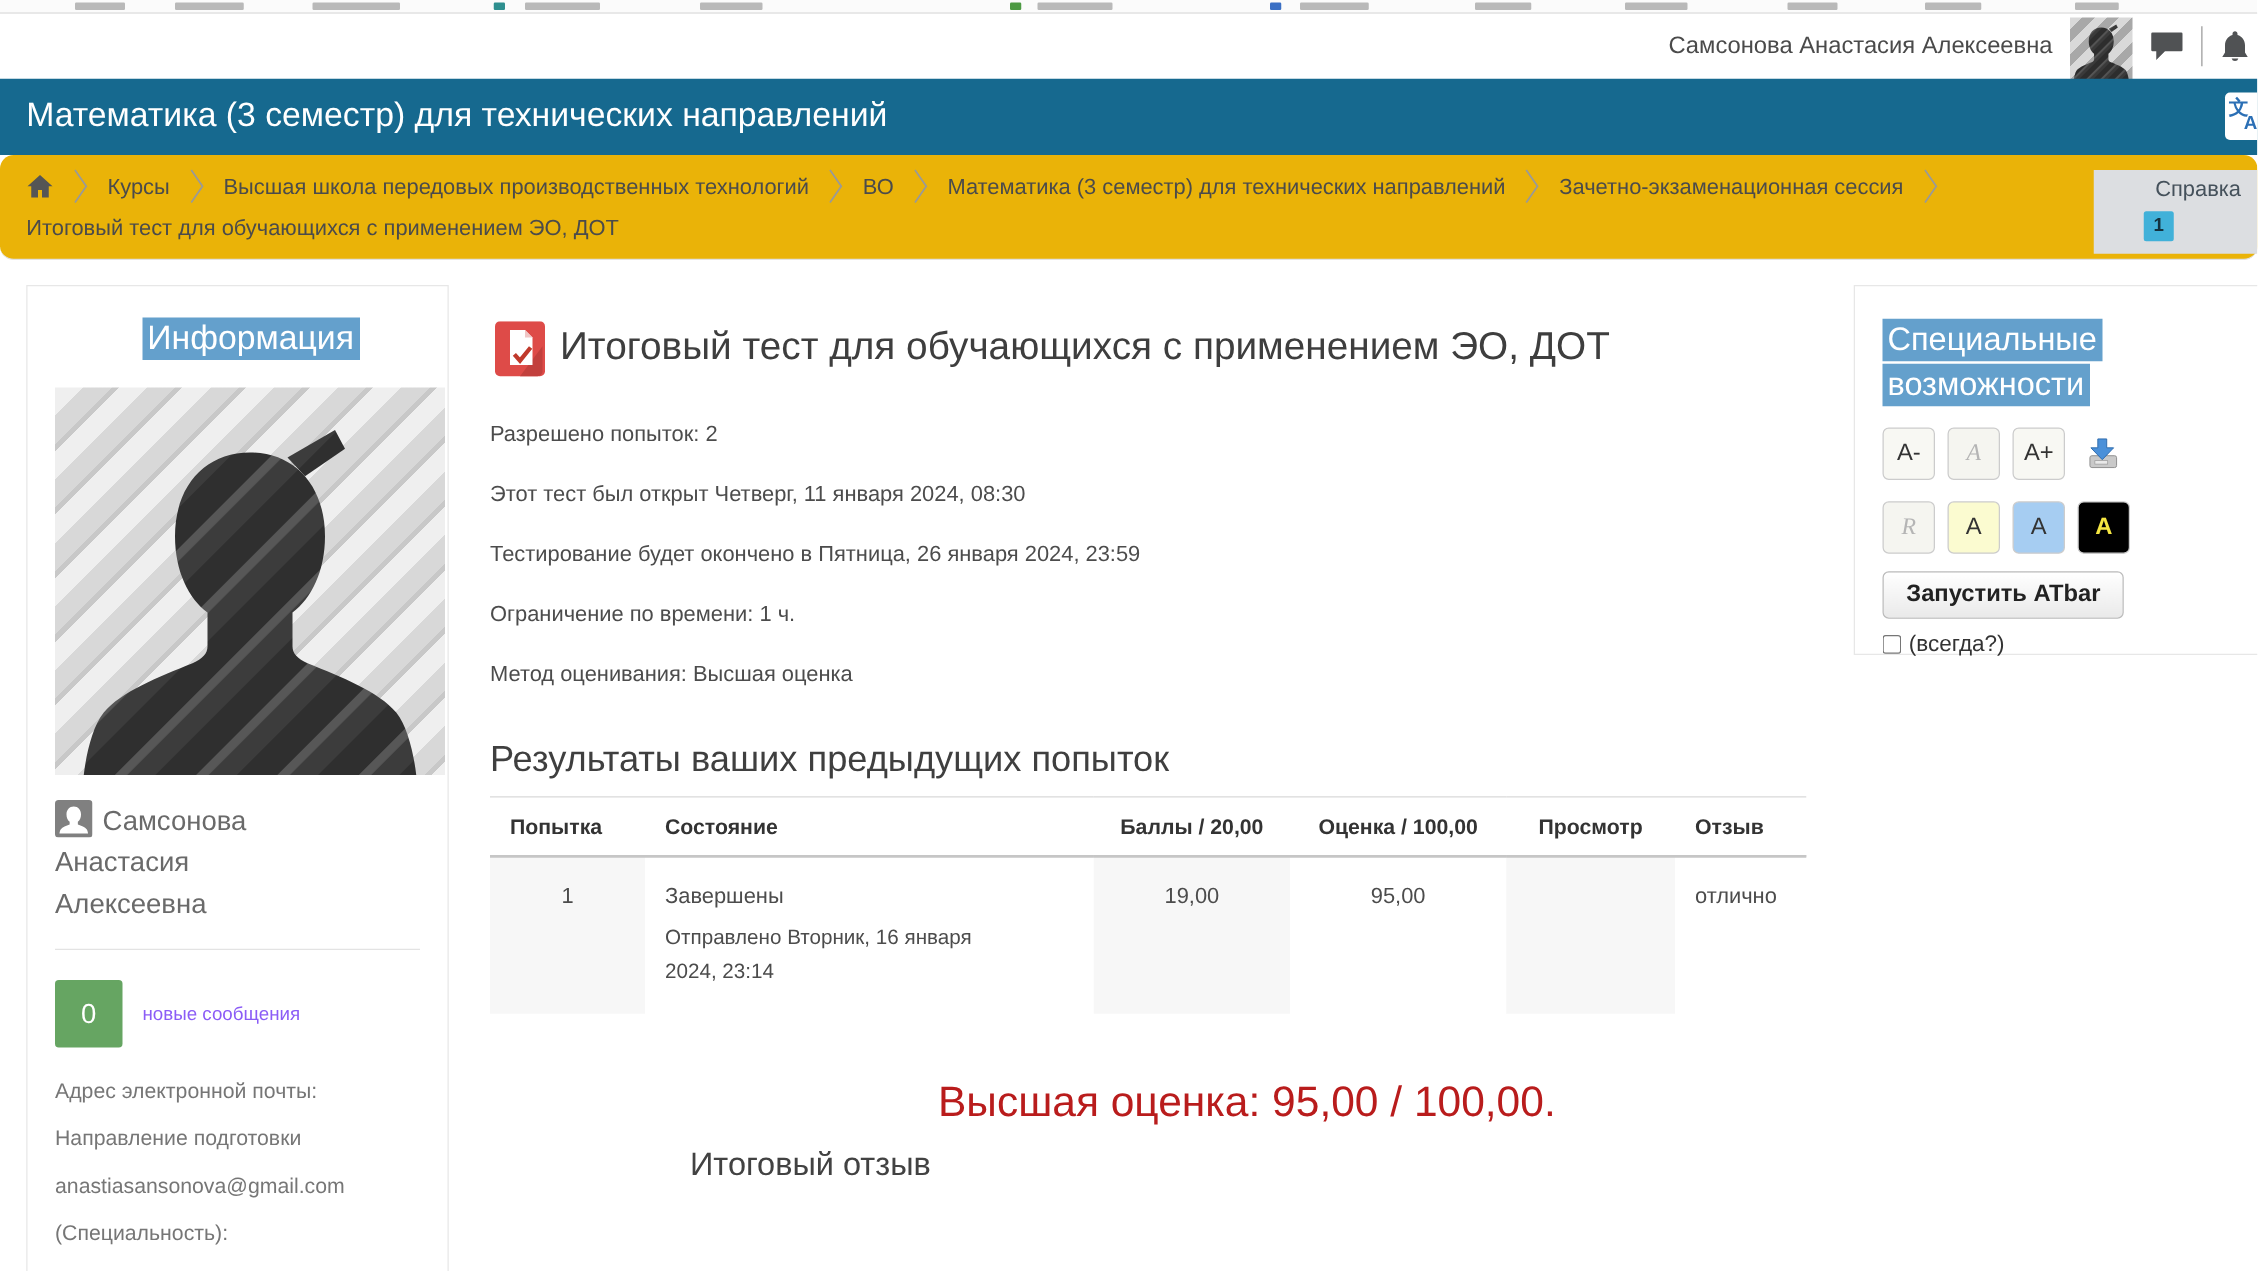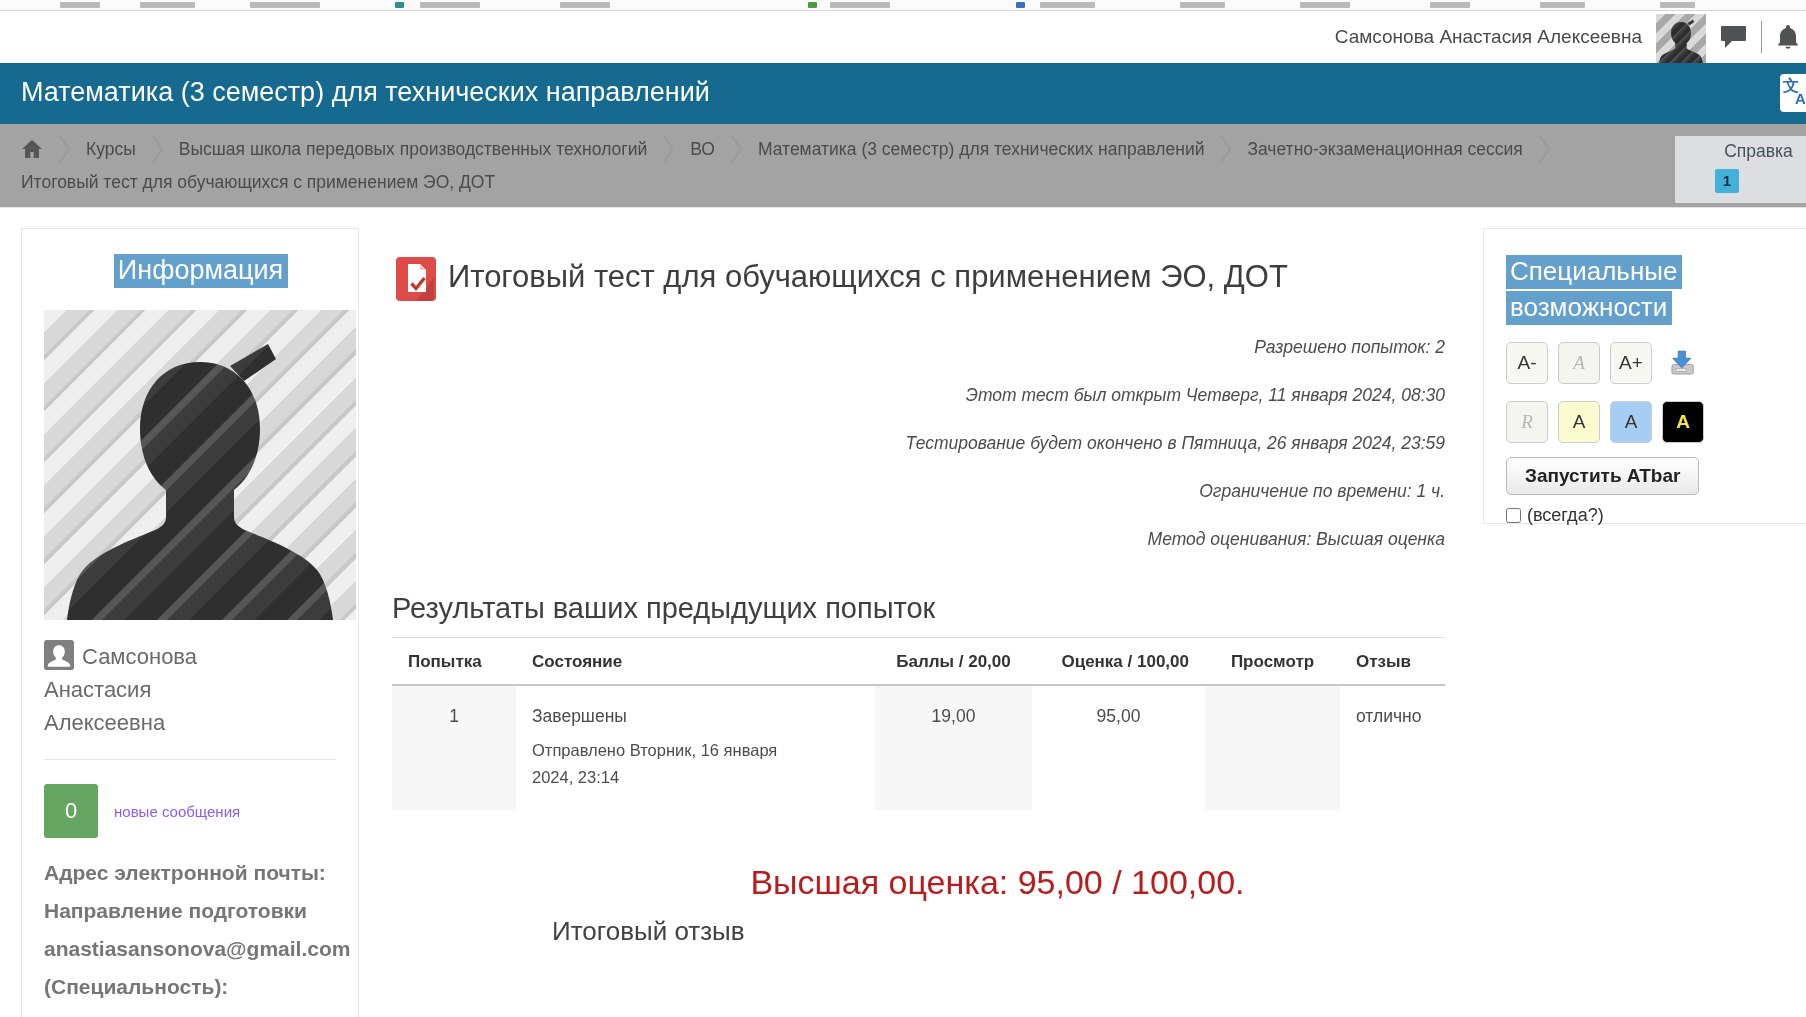--- a/index.html
+++ b/index.html
@@ -25,21 +25,21 @@
   
   .bluebar{position:absolute;left:0;top:63px;width:100%;height:61px;background:#16698f;}
   .bluebar .course-title{position:absolute;left:21px;top:14px;font-size:27px;color:#ffffff;font-weight:400;}
   .translate-box{position:absolute;right:-6px;top:11px;width:32px;height:38px;background:#fff;border-radius:4px;
      color:#2b6fb5;}
   .translate-box span{position:absolute;font-weight:bold;}
   .translate-box .g1{left:3px;top:2px;font-size:16px;}
   .translate-box .g2{left:15px;top:16px;font-size:15px;}
 
   
-  .breadcrumb-bar{position:absolute;left:0;top:124px;width:100%;height:83px;background:#a3a3a3;border-bottom:1px solid #e2e2e2;}
+  .breadcrumb-bar{position:absolute;left:0;top:124px;width:100%;height:83px;background:#eab308;border-bottom:1px solid #e2e2e2;border-radius:11px;}
   .crumb-row{position:absolute;left:21px;top:10px;display:flex;align-items:center;gap:15px;font-size:17.5px;color:#4b4b4b;white-space:nowrap;}
   .crumb-row2{position:absolute;left:21px;top:48px;font-size:17.5px;color:#4b4b4b;}
   .crumb-link{cursor:pointer;}
   .help-block{position:absolute;right:0;top:12px;width:95px;height:67px;background:#dcdee1;padding-left:36px;}
   .help-label{display:block;text-align:center;margin-top:5px;font-size:17.5px;color:#45515b;}
   .help-badge{position:absolute;left:40px;top:33px;width:24px;height:24px;background:#41b1d9;color:#14323f;
      font-size:15px;font-weight:bold;text-align:center;line-height:24px;border-radius:2px;}
 
   
   .left-box{position:absolute;left:21px;top:228px;width:336px;height:900px;border:1px solid #e7e7e7;background:#fff;}
@@ -48,38 +48,38 @@
   .big-avatar{margin:24px 0 0 22px;width:312px;height:310px;
      background:repeating-linear-gradient(135deg,#efefef 0 16px,#d8d8d8 16px 32px,#c8c8c8 32px 36px);}
   .name-row{margin:20px 0 0 22px;width:215px;font-size:22px;color:#6a6a6a;line-height:33px;}
   .name-row svg{vertical-align:-6px;margin-right:8px;}
   .side-divider{margin:20px 22px 0 22px;border:none;border-top:1px solid #e3e3e3;}
   .msg-row{margin:24px 0 0 22px;display:flex;align-items:center;gap:16px;}
   .msg-badge{width:54px;height:54px;background:#66a562;color:#fff;font-size:22px;display:flex;
      align-items:center;justify-content:center;border-radius:3px;}
   .msg-label{font-size:15px;color:#8b5cf6;}
   .side-text{margin:16px 0 0 22px;}
-  .side-text p{margin:0;line-height:38px;font-size:21px;color:#767676;font-weight:bold;}
+  .side-text p{margin:0;line-height:38px;font-size:17px;color:#767676;}
 
   
   .main{position:absolute;left:392px;top:228px;width:1053px;}
   .quiz-title{position:relative;margin:26px 0 0 0;padding-left:56px;font-size:31px;line-height:45px;color:#3e3e3e;font-weight:400;}
   .quiz-icon{position:absolute;left:4px;top:3px;}
-  .quiz-info p{margin:27px 0;text-align:right;font-size:17.5px;color:#4c4c4c;line-height:21px;font-style:italic;}
+  .quiz-info p{margin:27px 0;text-align:left;font-size:17.5px;color:#4c4c4c;line-height:21px;}
   .quiz-info{margin-top:38px;}
   .results-h{margin:42px 0 0 0;font-size:29px;color:#3f3f3f;font-weight:400;}
   table.attempts{margin-top:12px;width:100%;border-collapse:collapse;border-top:1px solid #d9d9d9;}
   table.attempts th{font-size:17px;color:#333;font-weight:bold;vertical-align:bottom;
      padding:14px 16px 12px 16px;border-bottom:2px solid #c6c6c6;}
   table.attempts td{font-size:17.5px;color:#4c4c4c;vertical-align:top;padding:20px 16px;height:60px;}
   .col-shade{background:#f7f7f7;}
   .th-attempt{width:92px;text-align:left;}
   .th-state{width:327px;text-align:left;}
   .th-points{width:125px;text-align:center;}
-  .th-grade{width:141px;text-align:right;}
+  .th-grade{width:141px;text-align:center;}
   .th-review{width:103px;text-align:center;}
   .th-feedback{text-align:left;}
   .td-center{text-align:center;}
   .state-detail{display:block;margin-top:10px;font-size:16.5px;line-height:27px;max-width:280px;}
   .final-grade{margin:52px 0 0 158px;font-size:34px;color:#b91c1c;text-align:center;}
   .final-feedback{margin:14px 0 0 160px;font-size:26px;color:#424242;}
 
   
   .right-box{position:absolute;left:1483px;top:228px;width:360px;height:294px;border:1px solid #e7e7e7;background:#fff;}
   .acc-h{margin:24px 0 0 22px;font-size:26px;line-height:36px;font-weight:400;}

